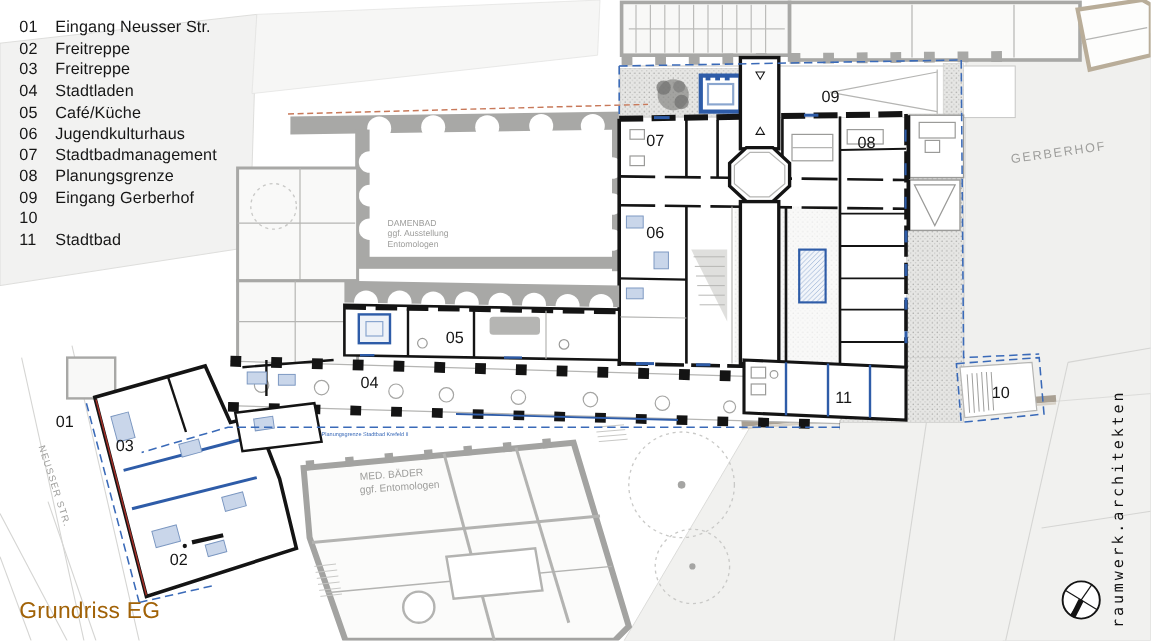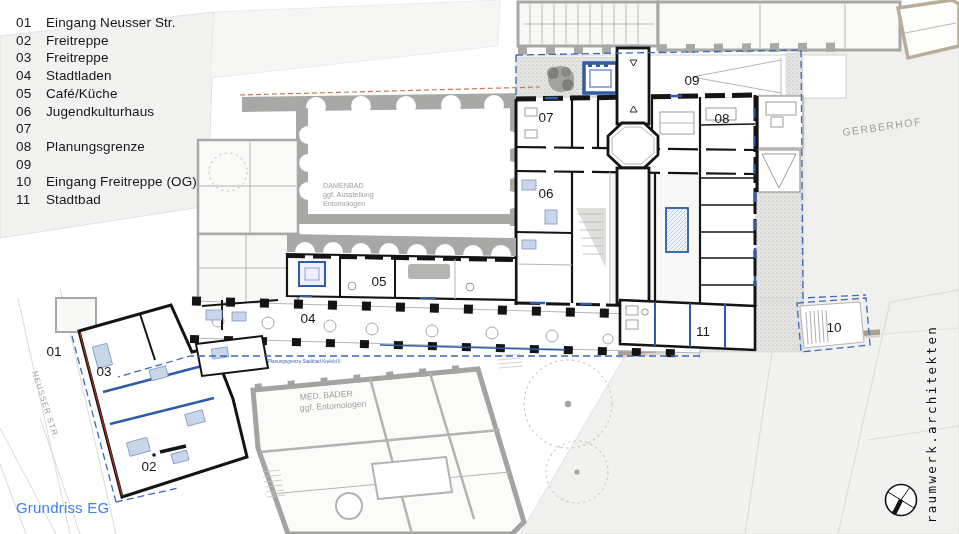--- a/index.html
+++ b/index.html
@@ -5,21 +5,21 @@
   html,body{margin:0;padding:0;background:#ffffff;}
   #stage{position:relative;width:959px;height:534px;overflow:hidden;background:#fff;
          font-family:"Liberation Sans",sans-serif;}
   #plan-svg{position:absolute;left:0;top:0;}
   
   #legend{position:absolute;left:16px;top:14px;color:#161616;font-size:13.5px;line-height:17.7px;}
   .legend-row{display:flex;white-space:nowrap;}
   .legend-num{width:30px;flex:0 0 30px;letter-spacing:.2px;}
   .legend-label{letter-spacing:.1px;}
   
-  #drawing-title{position:absolute;left:16px;top:499px;font-size:15px;color:#3b82f6;letter-spacing:.2px;}
+  #drawing-title{position:absolute;left:16px;top:499px;font-size:19px;color:#a16207;letter-spacing:.2px;}
   
   #brand{position:absolute;left:833px;top:415px;width:200px;height:18px;
          transform:rotate(-90deg);transform-origin:center;
          font-family:"DejaVu Sans Mono",monospace;font-size:12.5px;letter-spacing:2.4px;
          color:#111;text-align:center;white-space:nowrap;}
   
   .thin{stroke:#b5b5b3;stroke-width:1;fill:none;}
   .nw{stroke:#141414;fill:none;}
   .bdash{stroke:#3a6ab8;stroke-width:1.3;fill:none;stroke-dasharray:7 4;}
   .odash{stroke:#c8795a;stroke-width:1.2;fill:none;stroke-dasharray:5 3;}
@@ -431,31 +431,32 @@
   <div class="legend-row">
         <span class="legend-num">05</span>
         <span class="legend-label">Café/Küche</span>
       </div>
   <div class="legend-row">
         <span class="legend-num">06</span>
         <span class="legend-label">Jugendkulturhaus</span>
       </div>
   <div class="legend-row">
         <span class="legend-num">07</span>
+        <span class="legend-label">Stadtbadmanagement</span>
       </div>
   <div class="legend-row">
         <span class="legend-num">08</span>
         <span class="legend-label">Planungsgrenze</span>
       </div>
   <div class="legend-row">
         <span class="legend-num">09</span>
+        <span class="legend-label">Eingang Gerberhof</span>
       </div>
   <div class="legend-row">
         <span class="legend-num">10</span>
-        <span class="legend-label">Eingang Freitreppe (OG)</span>
       </div>
   <div class="legend-row">
         <span class="legend-num">11</span>
         <span class="legend-label">Stadtbad</span>
       </div>
 </div>
 
 <div id="drawing-title">Grundriss EG</div>
 <div id="brand">raumwerk.architekten</div>
 

